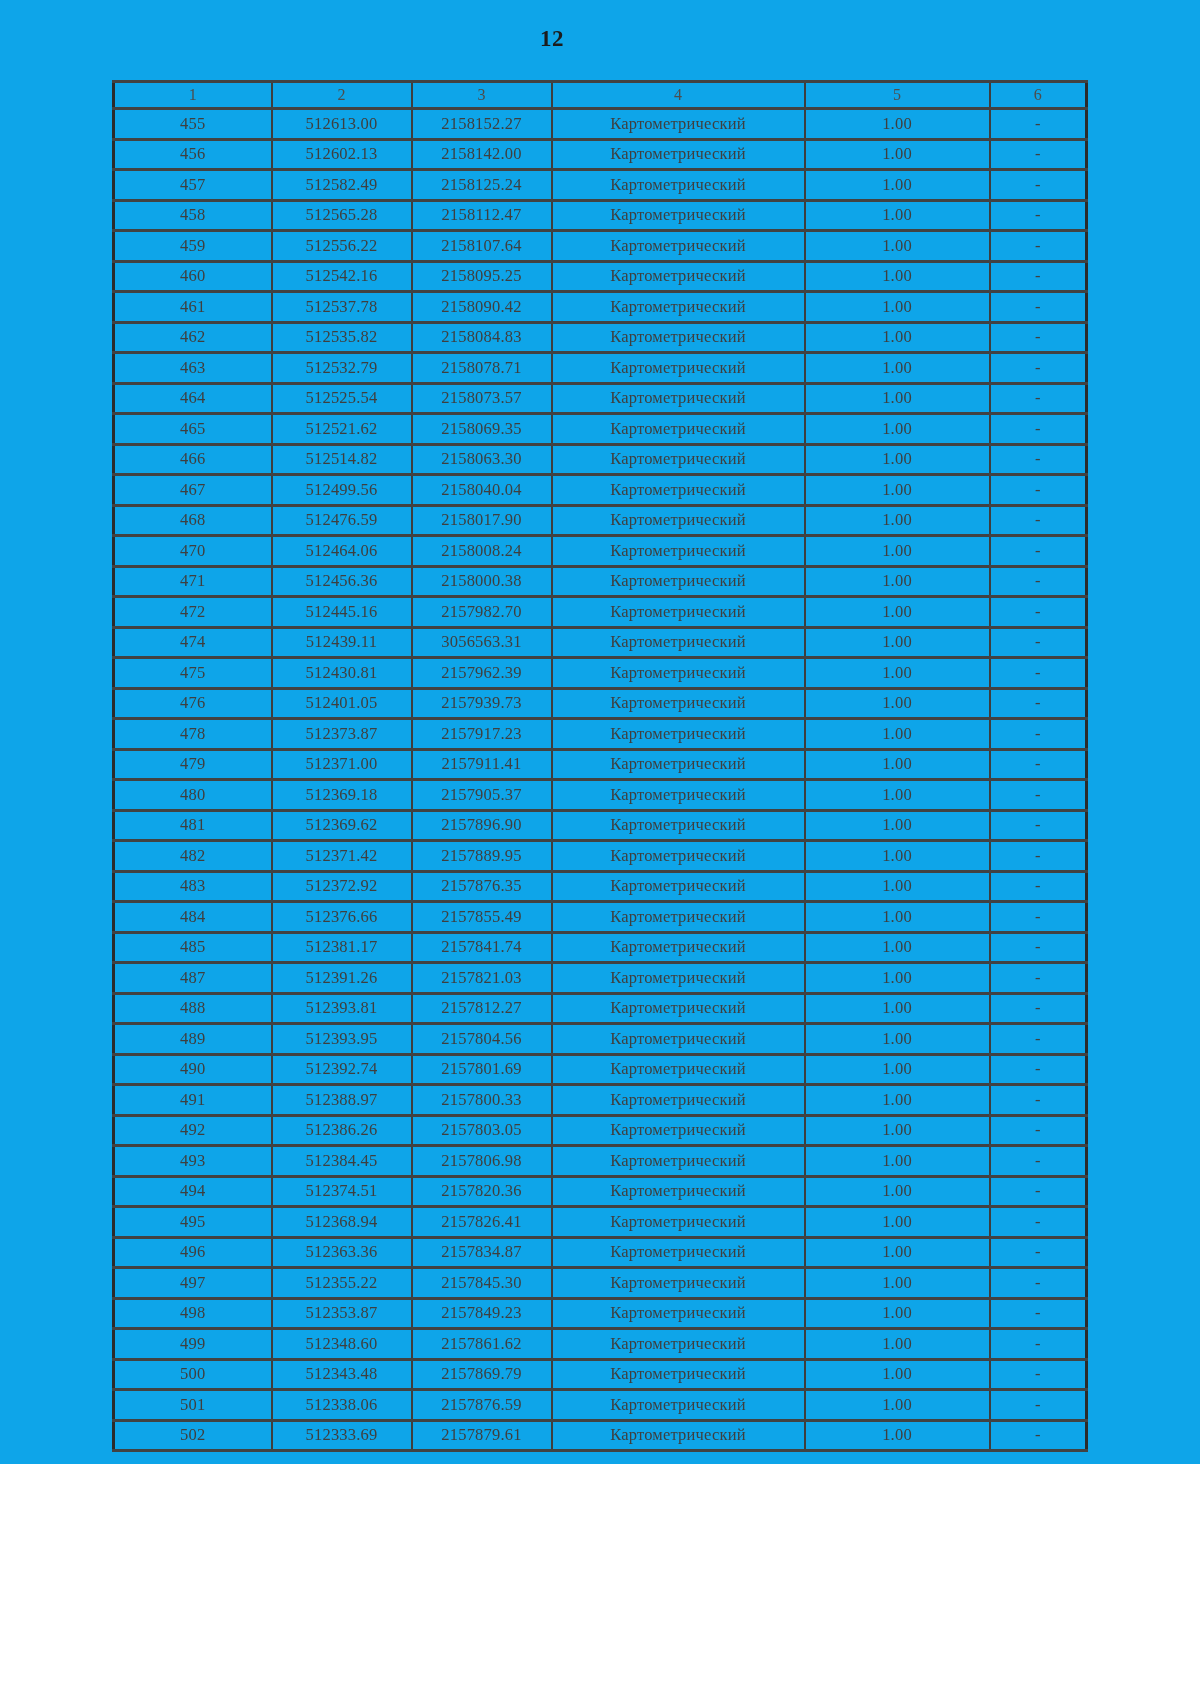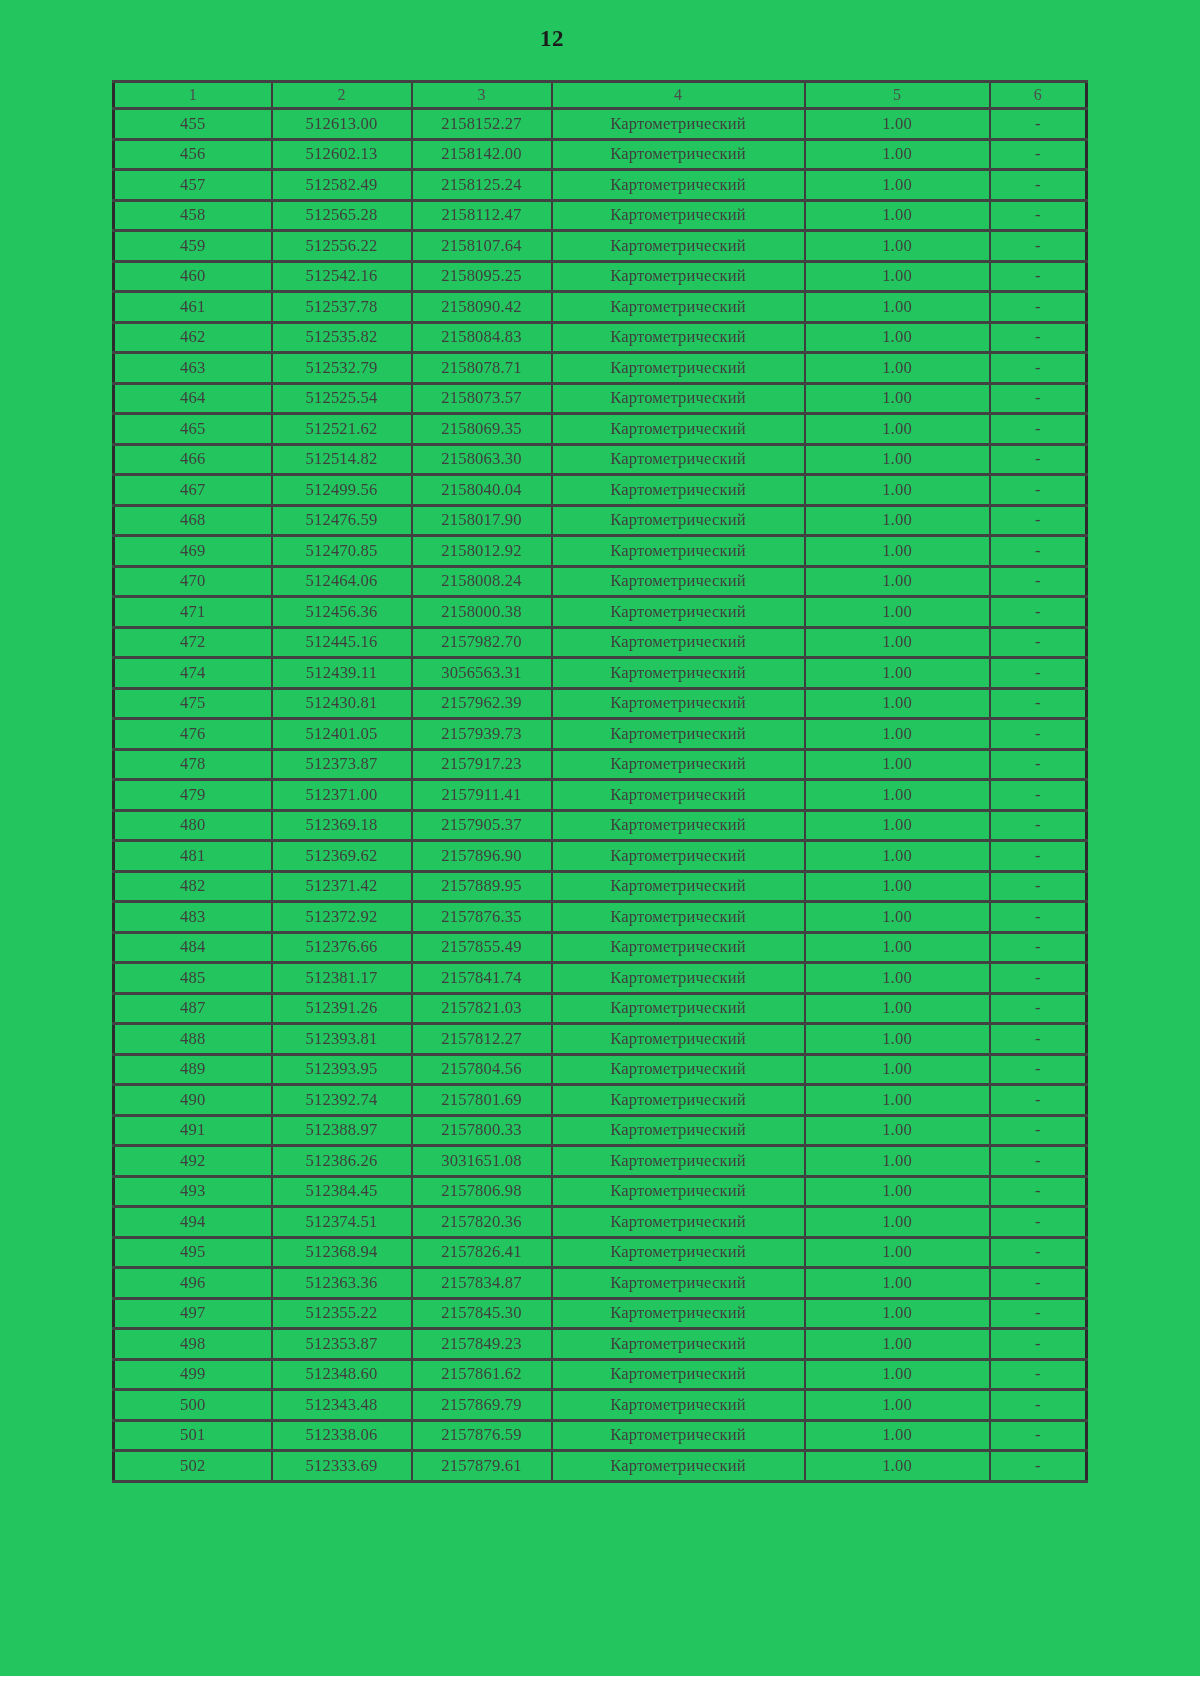--- a/index.html
+++ b/index.html
@@ -6,22 +6,22 @@
     margin: 0;
     padding: 0;
     background: #ffffff;
     width: 1200px;
     height: 1700px;
     font-family: "Liberation Serif", "DejaVu Serif", serif;
   }
   .page {
     position: relative;
     width: 1200px;
-    height: 1676px;
-    background: #22c55e;
+    height: 1464px;
+    background: #0ea5e9;
     overflow: hidden;
   }
   .page-number {
     position: absolute;
     top: 26px;
     left: 0;
     width: 1104px;
     text-align: center;
     font-size: 23px;
     font-weight: bold;
@@ -209,28 +209,20 @@
 
         <tr>
           <td>468</td>
           <td>512476.59</td>
           <td>2158017.90</td>
           <td>Картометрический</td>
           <td>1.00</td>
           <td>-</td>
         </tr>
 
-        <tr>
-          <td>469</td>
-          <td>512470.85</td>
-          <td>2158012.92</td>
-          <td>Картометрический</td>
-          <td>1.00</td>
-          <td>-</td>
-        </tr>
 
         <tr>
           <td>470</td>
           <td>512464.06</td>
           <td>2158008.24</td>
           <td>Картометрический</td>
           <td>1.00</td>
           <td>-</td>
         </tr>
 
@@ -395,21 +387,21 @@
           <td>512388.97</td>
           <td>2157800.33</td>
           <td>Картометрический</td>
           <td>1.00</td>
           <td>-</td>
         </tr>
 
         <tr>
           <td>492</td>
           <td>512386.26</td>
-          <td>3031651.08</td>
+          <td>2157803.05</td>
           <td>Картометрический</td>
           <td>1.00</td>
           <td>-</td>
         </tr>
 
         <tr>
           <td>493</td>
           <td>512384.45</td>
           <td>2157806.98</td>
           <td>Картометрический</td>

